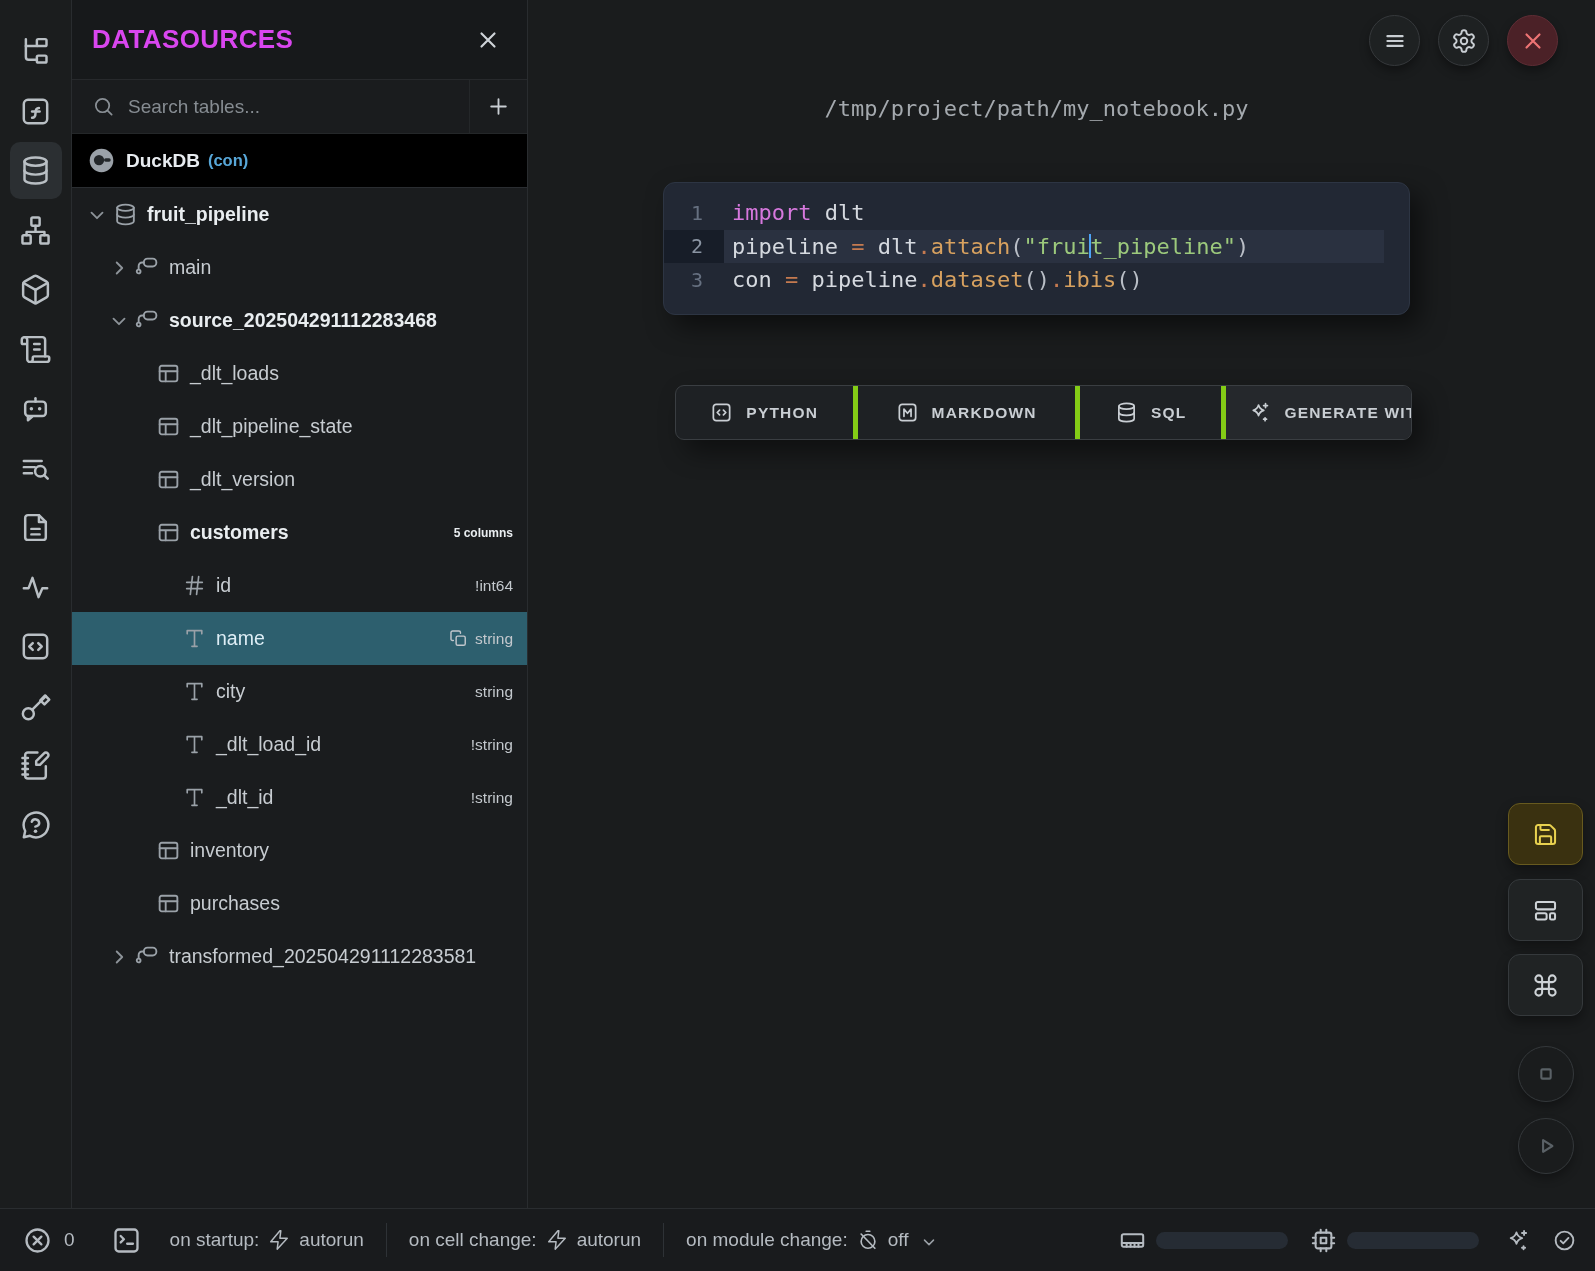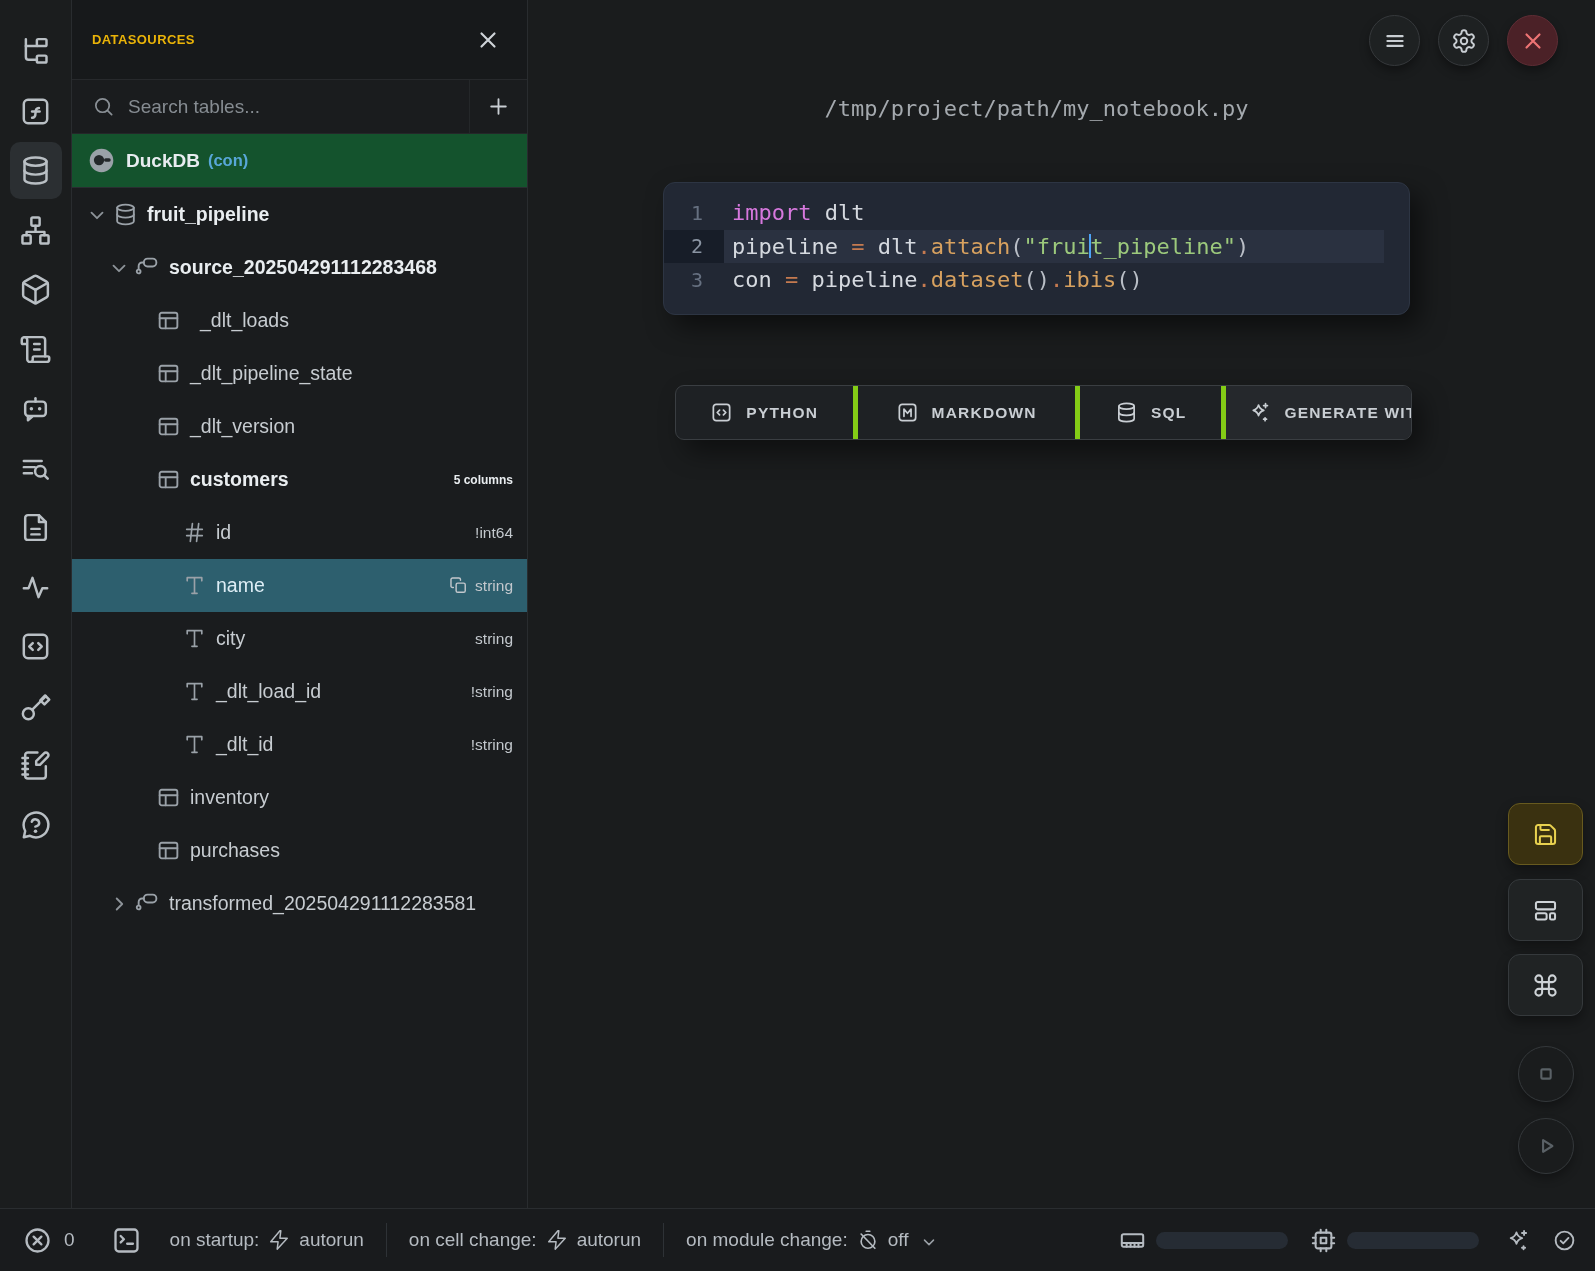--- a/index.html
+++ b/index.html
@@ -12,30 +12,30 @@
           border-right:1px solid #292c2f; display:flex; flex-direction:column; align-items:center; padding-top:22px; }
   .rail-item { width:72px; height:59.5px; display:flex; align-items:center; justify-content:center; position:relative; cursor:pointer; }
   .rail-item .ricon { width:33px; height:33px; color:#b9bfc4; display:flex; }
   .rail-item.active::before { content:""; position:absolute; left:10px; top:1px; width:52px; height:57px; background:#2b2f32; border-radius:10px; }
   .rail-item.active .ricon { position:relative; }
   .ricon svg, .ic svg { width:100%; height:100%; display:block; }
 
   
   .panel { position:absolute; left:72px; top:0; width:456px; bottom:63px; background:#1a1c1e; border-right:1px solid #292c2f; }
   .panel-header { height:80px; background:#17191b; border-bottom:1px solid #27292c; display:flex; align-items:center; padding:0 26px 0 20px; }
-  .panel-title { font-size:13px; font-weight:bold; letter-spacing:.4px; color:#eab308; }
+  .panel-title { font-size:26px; font-weight:bold; letter-spacing:.4px; color:#d946ef; }
   .panel-close { margin-left:auto; width:26px; height:26px; color:#ced3d8; cursor:pointer; }
   .searchrow { height:54px; border-bottom:1px solid #242729; display:flex; align-items:stretch; }
   .search-left { flex:1; display:flex; align-items:center; padding-left:20px; }
   .search-icon { width:23px; height:23px; color:#8a9096; margin-right:13px; }
   .search-input { flex:1; background:transparent; border:none; outline:none; color:#c6cbd0; font-size:19px; font-family:"Liberation Sans",sans-serif; }
   .search-input::placeholder { color:#868c92; }
   .addbtn { width:58px; border-left:1px solid #242729; display:flex; align-items:center; justify-content:center; color:#c9ced3; cursor:pointer; }
   .addbtn .ic { width:25px; height:25px; }
-  .connrow { height:54px; background:#14532d; border-bottom:1px solid #2a2d31; display:flex; align-items:center; padding:0 16px; }
+  .connrow { height:54px; background:#000000; border-bottom:1px solid #2a2d31; display:flex; align-items:center; padding:0 16px; }
   .duck-logo { width:27px; height:27px; margin-right:11px; }
   .conn-name { font-size:19px; font-weight:bold; color:#e8ecf0; }
   .conn-alias { font-size:16.5px; font-weight:bold; color:var(--con-blue,#58a7d8); margin-left:8px; }
 
   .tree { position:absolute; top:188px; left:0; right:0; }
   .trow { height:53px; display:flex; align-items:center; padding-right:14px; cursor:pointer; }
   .trow.selected { background:var(--accent-teal,#2d5f6e); }
   .trow .chev { width:22px; height:22px; color:#8d9399; margin-right:5px; flex:none; }
   .trow .nicon { width:25px; height:25px; color:#9aa1a8; margin-right:9px; flex:none; }
   .trow .tlabel { font-size:19.5px; color:#c7ccd1; white-space:nowrap; }
@@ -287,33 +287,45 @@
               <path d="m6 9.5 6 6 6-6"></path>
             </svg></span>
           <span class="nicon"><svg viewBox="0 0 24 24" fill="none" stroke="currentColor" stroke-width="1.8" stroke-linecap="round" stroke-linejoin="round">
               <ellipse cx="12" cy="5.5" rx="8" ry="3"></ellipse>
               <path d="M4 5.5V12c0 1.66 3.58 3 8 3s8-1.34 8-3V5.5"></path>
               <path d="M4 12v6.5c0 1.66 3.58 3 8 3s8-1.34 8-3V12"></path>
             </svg></span>
           <span class="tlabel">fruit_pipeline</span>
           <span class="sp"></span>
         </div>
+        <div class="trow" style="padding-left: 36px;">
+          <span class="chev"><svg viewBox="0 0 24 24" fill="none" stroke="currentColor" stroke-width="2" stroke-linecap="round" stroke-linejoin="round">
+              <path d="m9.5 6 6 6-6 6"></path>
+            </svg></span>
+          <span class="nicon"><svg viewBox="0 0 24 24" fill="none" stroke="currentColor" stroke-width="1.8" stroke-linecap="round" stroke-linejoin="round">
+              <rect x="8.5" y="3.5" width="12" height="7.5" rx="3.5"></rect>
+              <path d="M8.5 7.2H6.8A3.3 3.3 0 0 0 3.5 10.5v3"></path>
+              <circle cx="3.5" cy="15.8" r="1.8"></circle>
+            </svg></span>
+          <span class="tlabel">main</span>
+          <span class="sp"></span>
+        </div>
         <div class="trow bold" style="padding-left: 36px;">
           <span class="chev"><svg viewBox="0 0 24 24" fill="none" stroke="currentColor" stroke-width="2" stroke-linecap="round" stroke-linejoin="round">
               <path d="m6 9.5 6 6 6-6"></path>
             </svg></span>
           <span class="nicon"><svg viewBox="0 0 24 24" fill="none" stroke="currentColor" stroke-width="1.8" stroke-linecap="round" stroke-linejoin="round">
               <rect x="8.5" y="3.5" width="12" height="7.5" rx="3.5"></rect>
               <path d="M8.5 7.2H6.8A3.3 3.3 0 0 0 3.5 10.5v3"></path>
               <circle cx="3.5" cy="15.8" r="1.8"></circle>
             </svg></span>
           <span class="tlabel">source_202504291112283468</span>
           <span class="sp"></span>
         </div>
-        <div class="trow" style="padding-left: 84px; gap: 10px;">
+        <div class="trow" style="padding-left: 84px;">
           <span class="nicon"><svg viewBox="0 0 24 24" fill="none" stroke="currentColor" stroke-width="1.8" stroke-linecap="round" stroke-linejoin="round">
               <rect x="3.5" y="4.5" width="17" height="15" rx="2"></rect>
               <path d="M3.5 9.8h17M9.3 9.8v9.7"></path>
             </svg></span>
           <span class="tlabel">_dlt_loads</span>
           <span class="sp"></span>
         </div>
         <div class="trow" style="padding-left: 84px;">
           <span class="nicon"><svg viewBox="0 0 24 24" fill="none" stroke="currentColor" stroke-width="1.8" stroke-linecap="round" stroke-linejoin="round">
               <rect x="3.5" y="4.5" width="17" height="15" rx="2"></rect>

